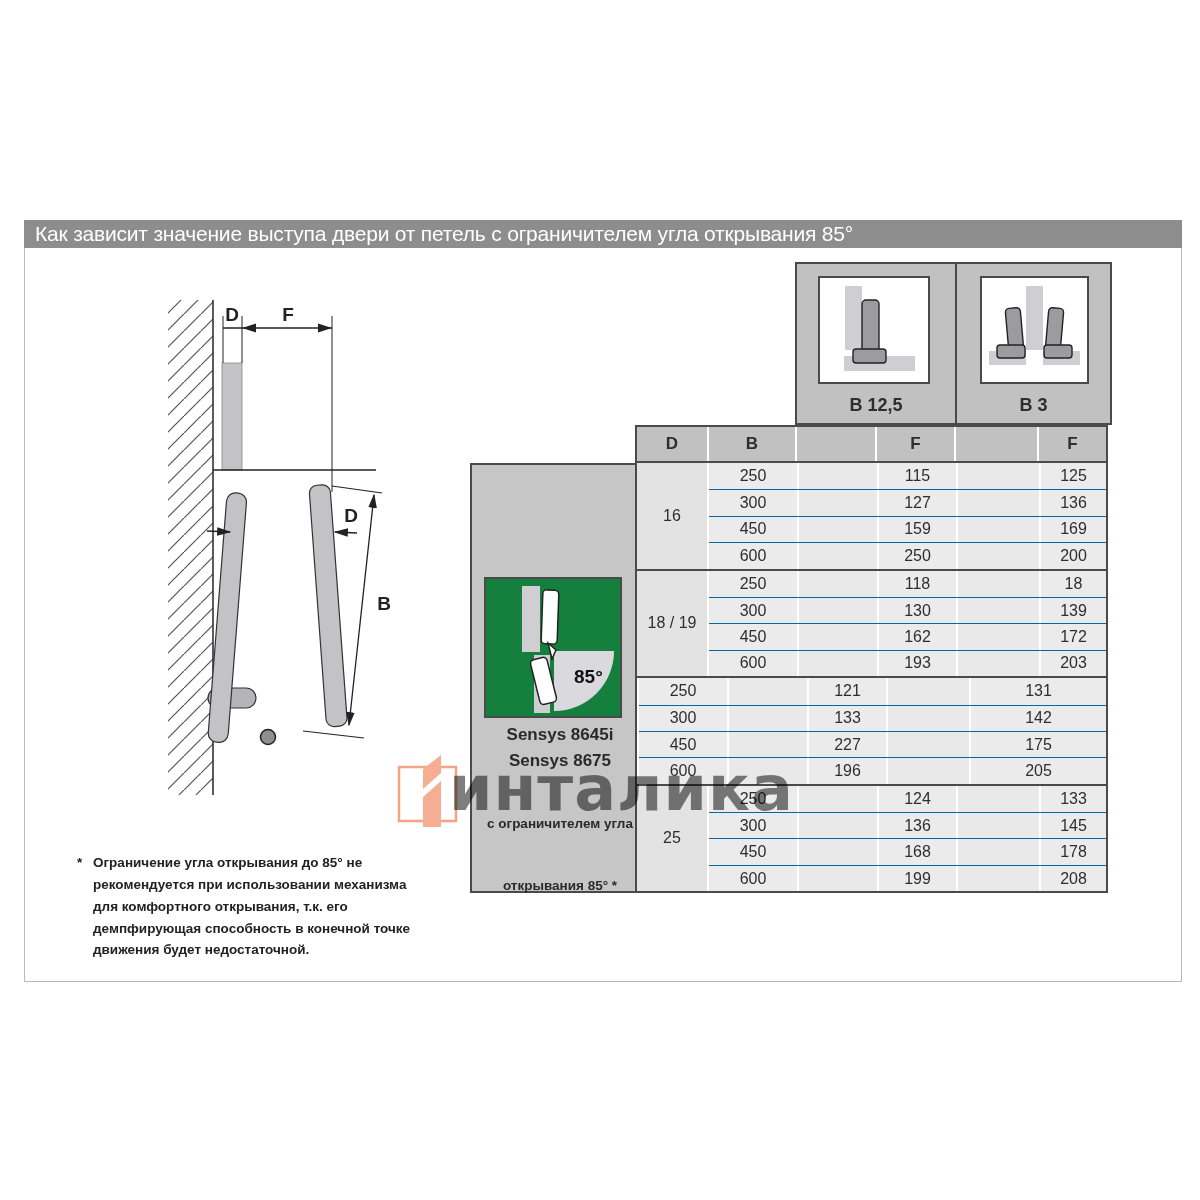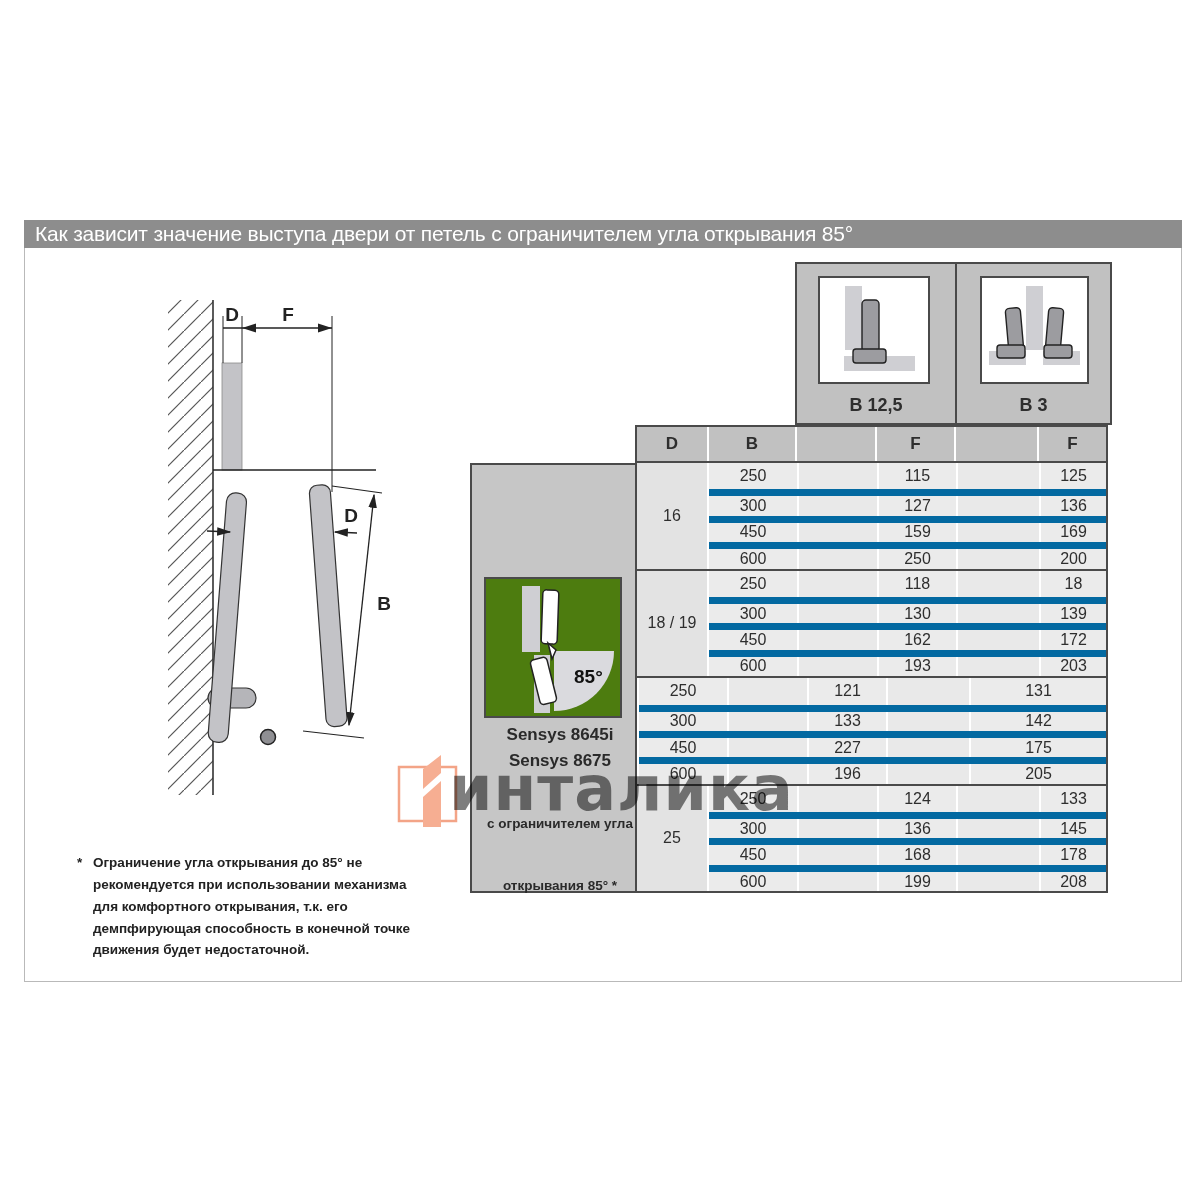--- a/index.html
+++ b/index.html
@@ -23,30 +23,30 @@
   .thead{display:flex;height:36px;background:#c1c1c1;border-bottom:2px solid #4a4a4a;}
   .cell{display:flex;align-items:center;justify-content:center;color:#2e2e2e;}
   .thead .cell{font-weight:bold;font-size:17px;border-left:2px solid #fff;}
   .thead .cell:first-child{border-left:none;}
   .w-d{width:70px;}.w-b{width:88px;}.w-s1{width:80px;}.w-f1{width:79px;}.w-s2{width:83px;}.w-f2{flex:1;}
   .tgroup{display:flex;border-top:2px solid #4a4a4a;}
   .tgroup:first-child{border-top:none;}
   .dcell{width:70px;background:#e3e3e3;display:flex;align-items:center;justify-content:center;
          font-size:16px;color:#2e2e2e;text-align:center;}
   .grows{flex:1;border-left:2px solid #fff;}
-  .trow{display:flex;height:26.4px;border-top:7px solid #0369a1;}
+  .trow{display:flex;height:26.4px;border-top:1px solid #0369a1;}
   .trow:first-child{border-top:none;}
   .trow .cell{font-size:16px;border-left:2px solid #fff;}
   .trow .cell:first-child{border-left:none;}
   .bg-data{background:#ebebeb;}
   .bg-space{background:#e9e9e9;}
   
   .side-panel{position:absolute;left:470px;top:463px;width:165px;height:430px;background:#c6c6c6;
               border:2px solid #4a4a4a;border-right:none;}
-  .angle-box{position:absolute;left:484px;top:577px;width:138px;height:141px;background:#4d7c0f;
+  .angle-box{position:absolute;left:484px;top:577px;width:138px;height:141px;background:#15803d;
              border:2px solid #4a4a4a;}
   .sensys-text{position:absolute;left:487px;top:726px;color:#2a2a2a;line-height:1;text-align:center;}
   .sensys-line-lg{font-weight:bold;font-size:17px;margin-bottom:9px;}
   .sensys-line-sm{font-weight:bold;font-size:13.5px;margin-bottom:8px;margin-top:48px;}
   
   .footnote{position:absolute;left:75px;top:852px;width:348px;font-size:13.5px;font-weight:bold;
             color:#222;line-height:1.62;padding-left:18px;}
   .footnote .mark{position:absolute;left:2px;top:0;}
   
   .watermark-text{position:absolute;left:449px;top:752px;font-size:62px;font-weight:bold;

